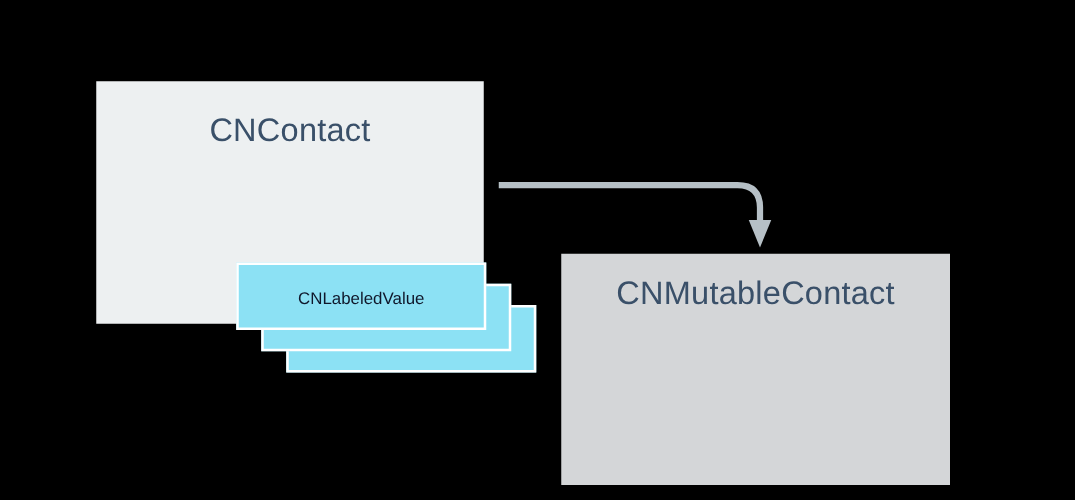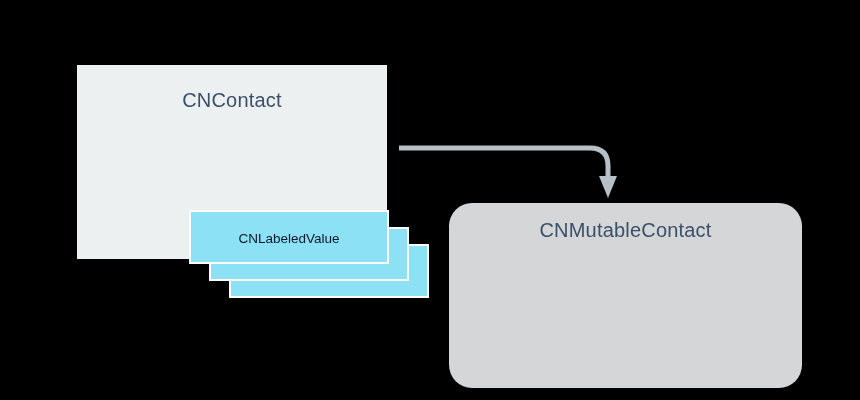--- a/index.html
+++ b/index.html
@@ -20,42 +20,41 @@
   .panel {
     position: absolute;
     box-sizing: border-box;
   }
   .panel-title {
     position: absolute;
     left: 0;
     right: 0;
     text-align: center;
     color: #3a5069;
-    font-size: 20px;
+    font-size: 26px;
     font-weight: 400;
     letter-spacing: 0.2px;
     white-space: nowrap;
   }
 
   #panel-contact {
     left: 77px;
     top: 65px;
     width: 310px;
     height: 194px;
     background: #edf0f1;
   }
   #panel-contact .panel-title { top: 24px; }
 
   #panel-mutable-contact {
     left: 449px;
     top: 203px;
-    width: 353px;
+    width: 311px;
     height: 185px;
     background: #d4d6d8;
-    border-radius: 23px;
   }
   #panel-mutable-contact .panel-title { top: 16px; }
 
   
   .card-stack {
     position: absolute;
   }
   .card {
     position: absolute;
     box-sizing: border-box;

